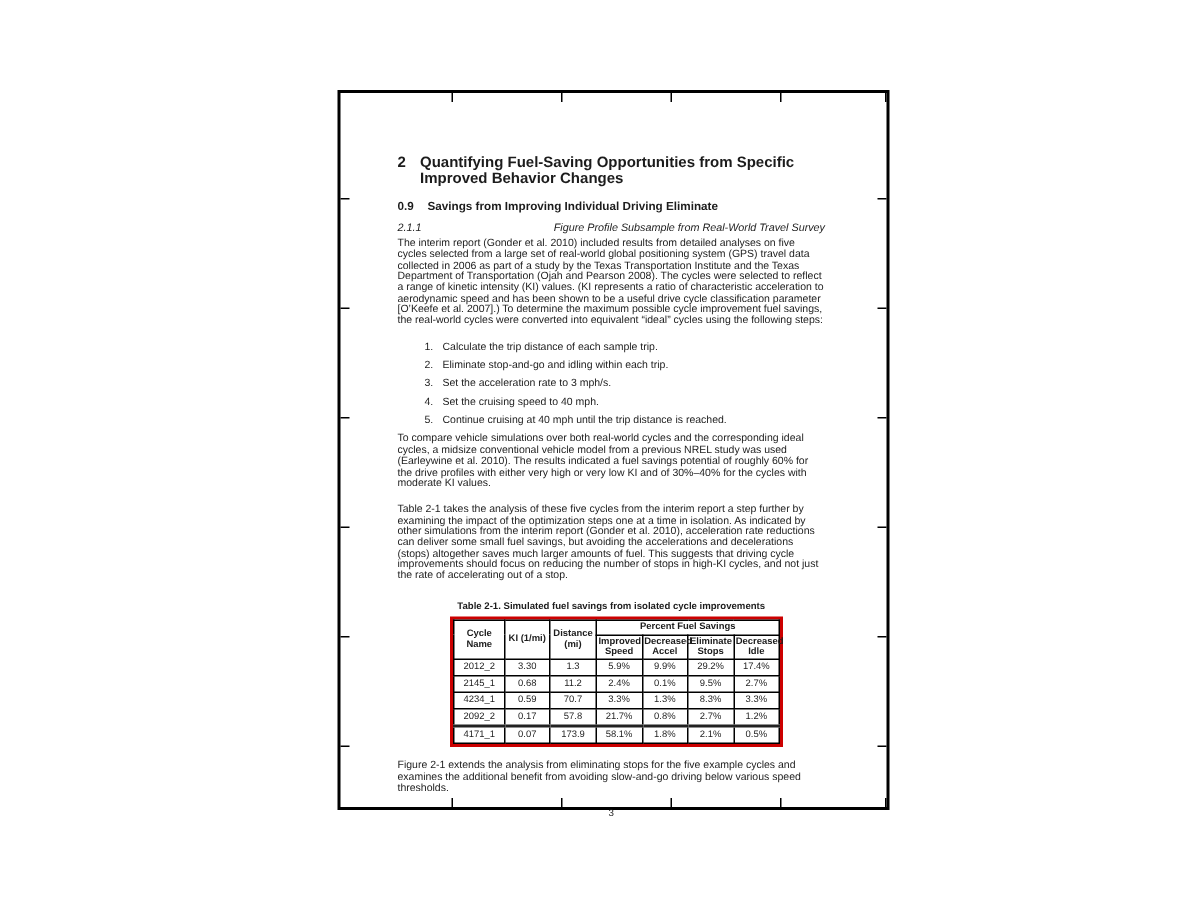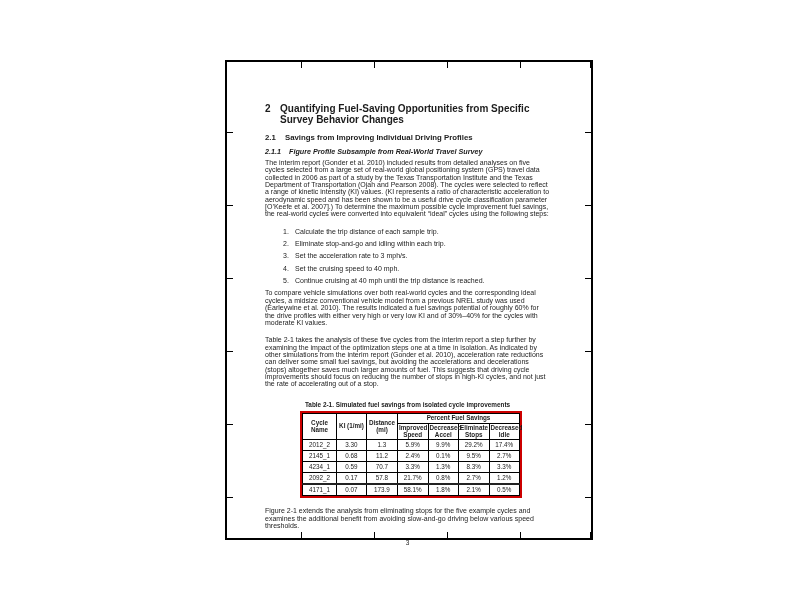--- a/index.html
+++ b/index.html
@@ -15,21 +15,21 @@
   .tick.v{width:1px;height:6px;}
   .tick.h{width:6px;height:1px;}
   .content{
     position:absolute;left:38px;top:41px;width:285px;
     font-size:7px;line-height:7.35px;text-align:left;
   }
   .h1{display:flex;font-weight:bold;font-size:10px;line-height:11px;margin:0 0 8px 0;}
   .h1 .num{width:15px;flex:none;}
   .h2{display:flex;font-weight:bold;font-size:7.8px;line-height:9px;margin:0 0 5px 0;}
   .h2 .num{width:20px;flex:none;}
-  .h3{display:flex;font-weight:bold;font-style:italic;font-size:7.2px;line-height:9px;margin:0 0 3px 0;}
+  .h3{display:flex;font-weight:normal;font-style:italic;font-size:7.2px;line-height:9px;margin:0 0 3px 0;justify-content:space-between;}
   .h3 .num{width:24px;flex:none;}
   .para{margin:0 0 10px 0;}
   .para.tight{margin-bottom:13px;}
   .steps{margin:0 0 5px 0;}
   .step{display:flex;margin:0 0 5px 0;padding-left:18px;}
   .step .num{width:12px;flex:none;}
   .tbl-caption{font-weight:bold;font-size:6.4px;text-align:center;margin:0 0 3px 0;}
   .tbl-box{
     width:222px;margin-left:35px;border:2px solid #cc0000;margin-bottom:9px;
     box-sizing:border-box;background:#fff;
@@ -48,26 +48,26 @@
   .pagenum{text-align:center;font-size:6.5px;}
 </style>
 </head>
 <body>
 
 <div class="frame" id="frame">
   <div class="content">
 
     <div class="h1">
       <span class="num">2</span>
-      <span>Quantifying Fuel-Saving Opportunities from Specific Survey Behavior Changes</span>
+      <span>Quantifying Fuel-Saving Opportunities from Specific Improved Behavior Changes</span>
     </div>
 
     <div class="h2">
-      <span class="num">2.1</span>
-      <span>Savings from Improving Individual Driving Profiles</span>
+      <span class="num">0.9</span>
+      <span>Savings from Improving Individual Driving Eliminate</span>
     </div>
 
     <div class="h3">
       <span class="num">2.1.1</span>
       <span>Figure Profile Subsample from Real-World Travel Survey</span>
     </div>
 
     <p class="para">The interim report (Gonder et al. 2010) included results from detailed analyses on five cycles selected from a large set of real-world global positioning system (GPS) travel data collected in 2006 as part of a study by the Texas Transportation Institute and the Texas Department of Transportation (Ojah and Pearson 2008). The cycles were selected to reflect a range of kinetic intensity (KI) values. (KI represents a ratio of characteristic acceleration to aerodynamic speed and has been shown to be a useful drive cycle classification parameter [O’Keefe et al. 2007].) To determine the maximum possible cycle improvement fuel savings, the real-world cycles were converted into equivalent “ideal” cycles using the following steps:</p>
 
     <div class="steps">

